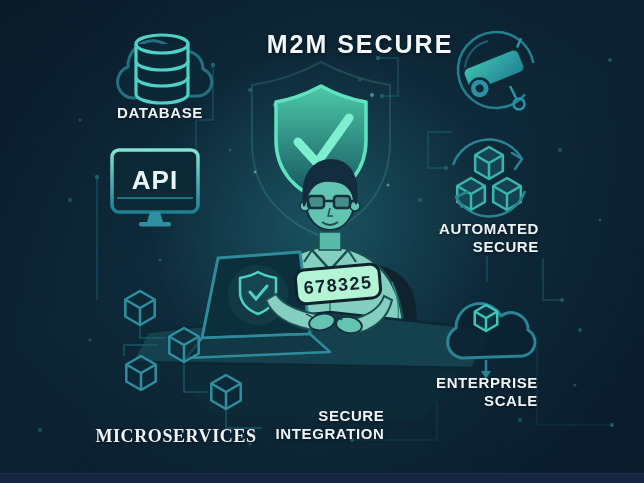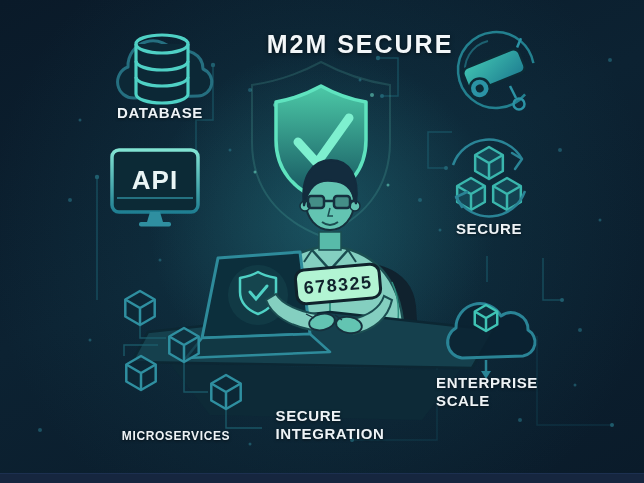--- a/index.html
+++ b/index.html
@@ -18,39 +18,39 @@
     background:#16263f;border-top:1px solid #1c3050;
   }
   svg.scene{position:absolute;left:0;top:0;}
   .label{
     position:absolute;
     transform:translateX(-50%);
     color:var(--color-label,#eef3f6);
     font-weight:700;
     font-size:15px;
     letter-spacing:.6px;
-    text-align:left;
+    text-align:right;
     line-height:18px;
     white-space:nowrap;
     text-shadow:0 1px 3px rgba(0,0,0,.55);
   }
   .label span{display:block;}
   .title{
     position:absolute;
     transform:translateX(-50%);
     left:322px;top:30px;
     color:#f3f7f9;
     font-weight:800;
     font-size:25px;
     letter-spacing:2px;
     white-space:nowrap;
     text-shadow:0 1px 4px rgba(0,0,0,.6);
     margin-left:38px;
   }
-  .lbl-micro{font-size:12px;}
+  .lbl-micro{font-size:18px;font-family:Liberation Serif, serif;}
 </style>
 </head>
 <body>
 
 <div class="stage">
 
 <svg class="scene" width="644" height="483" viewBox="0 0 644 483">
   <defs>
     <linearGradient id="gradTeal" x1="0" y1="0" x2="0" y2="1">
       <stop offset="0" stop-color="#82e4d3"></stop>
@@ -249,20 +249,21 @@
   </g>
 </svg>
 
 <div class="title">M2M SECURE</div>
 
 <div class="label" style="left:160px;top:104px">DATABASE</div>
 
 
 
 <div class="label" style="left:489px;top:220px">
+  <span>AUTOMATED</span>
   <span>SECURE</span>
 </div>
 
 <div class="label lbl-micro" style="left:176px;top:427px">MICROSERVICES</div>
 
 <div class="label" style="left:330px;top:407px">
   <span>SECURE</span>
   <span>INTEGRATION</span>
 </div>
 

